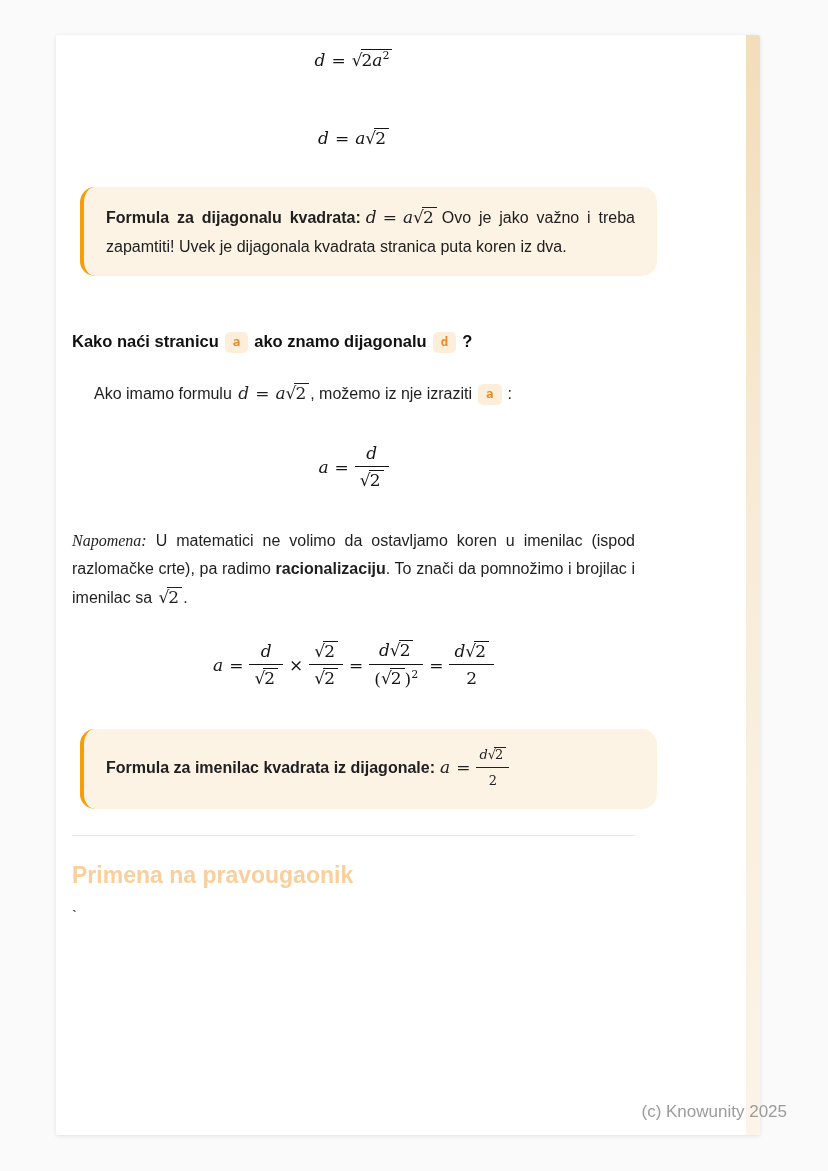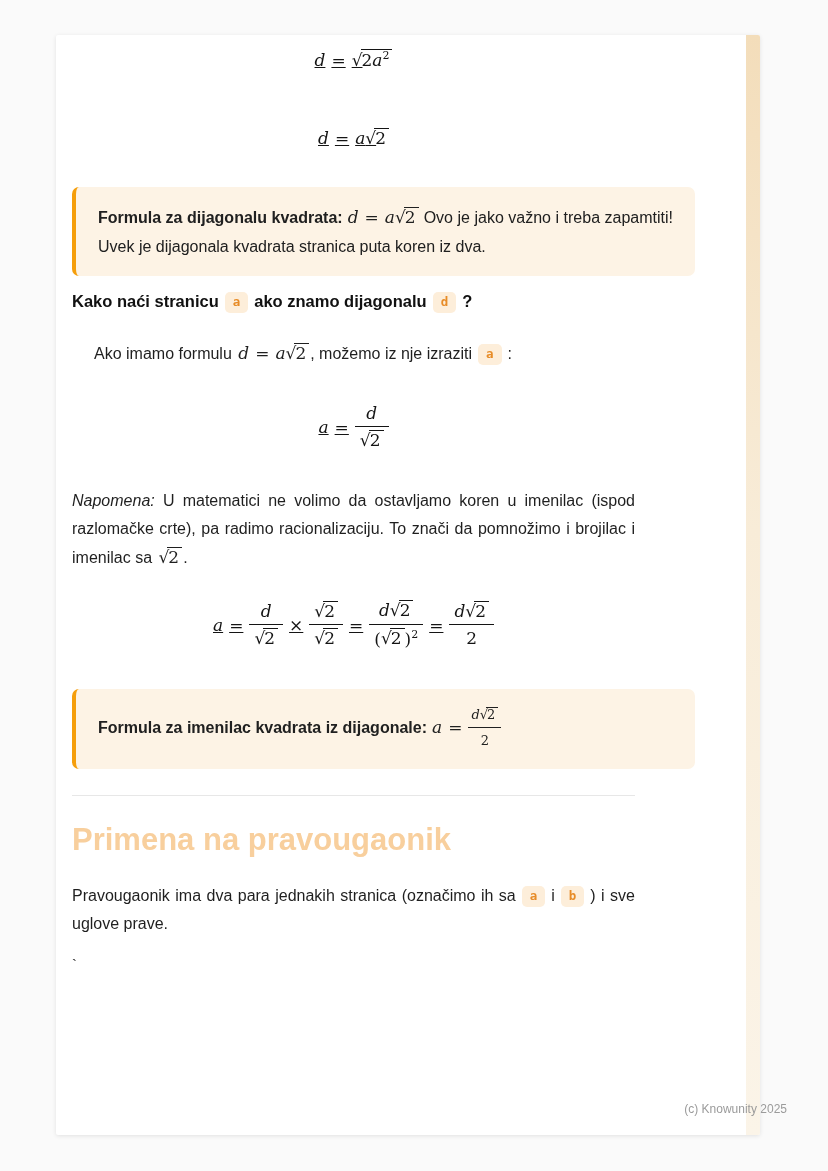--- a/index.html
+++ b/index.html
@@ -37,21 +37,20 @@
     width: 579px;
     padding: 14px 0 0 16px;
   }
   
   .formula {
     width: 563px;
     text-align: center;
     font-family: "DejaVu Serif", serif;
     font-size: 17px;
     color: #141414;
-    text-decoration: underline;
   }
   .mvar { font-style: italic; }
   .mop { margin: 0 6px; }
   .sqrt { white-space: nowrap; }
   .sqrt .rad { font-style: normal; }
   .sqrt .vinc {
     display: inline-block;
     border-top: 1.2px solid currentColor;
     padding: 0 3px 0 1px;
     margin-left: -2px;
@@ -69,61 +68,62 @@
   .frac .den { display: block; border-top: 1.2px solid currentColor; padding: 3px 5px 0; }
   .imath { font-family: "DejaVu Serif", serif; font-size: 17px; margin: 0 5px; white-space: nowrap; }
   .imath.tight { margin: 0 1px 0 2px; }
   .frac.small { font-size: 13px; top: -1px; }
   .frac.small .num { padding: 0 3px 1px; }
   .frac.small .den { padding: 1px 3px 0; }
   
   .f2 { margin-top: 58px; }
   .callout {
     margin-top: 38px;
-    width: 623px;
+    width: 577px;
     background: #fdf3e5;
     border-left: 4px solid #f59e0b;
-    border-radius: 7px;
+    border-radius: 15px;
     padding: 15px 22px;
     font-size: 16px;
     line-height: 1.8;
     text-align: justify;
     color: #202020;
+    margin-left: 8px;
   }
   .callout .c-title { font-weight: 700; }
   .callout2 { margin-top: 38px; text-align: left; }
   .h1 {
-    margin-top: 16px;
+    margin-top: 56px;
     width: 563px;
     font-size: 16.5px;
     font-weight: 700;
     color: #111111;
   }
   .para {
     width: 563px;
     font-size: 16px;
     line-height: 1.75;
     color: #1f1f1f;
   }
   .p1 { margin-top: 26px; margin-left: 22px; }
   .f3 { margin-top: 36px; }
   .note { margin-top: 34px; text-align: justify; }
-  .note .lead { font-style: italic; }
-  .note .strong { font-weight: 400; }
+  .note .lead { font-style: italic; font-family: Liberation Serif, serif; }
+  .note .strong { font-weight: 700; }
   .f4 { margin-top: 30px; }
   .divider {
     margin-top: 26px;
     width: 563px;
     border: none;
     border-top: 1px solid #e7e7e7;
   }
   .h2 {
     margin-top: 26px;
     width: 563px;
-    font-size: 31px;
+    font-size: 23px;
     font-weight: 700;
     color: #f8cf9d;
   }
   .p2 { margin-top: 24px; text-align: justify; }
   .stray { margin-top: 18px; font-size: 15px; color: #222; }
   
   .code {
     display: inline-block;
     background: #fdeeda;
     color: #e78c28;
@@ -133,21 +133,21 @@
     line-height: 1.35;
     padding: 2px 8px;
     border-radius: 5px;
     margin: 0 6px;
     vertical-align: 1px;
   }
   .footer {
     position: absolute;
     top: 1102px;
     right: 41px;
-    font-size: 12px;
+    font-size: 17px;
     color: #9b9b9b;
     z-index: 3;
   }
 </style>
 </head>
 <body>
 
 <div class="canvas">
   <div class="page">
     <div class="edge-strip"></div>
@@ -187,23 +187,20 @@
       </div>
 
       <div class="callout callout2">
         <span class="c-title">Formula za imenilac kvadrata iz dijagonale:</span><span class="imath"><span class="mvar">a</span><span class="mop">=</span><span class="frac small"><span class="num"><span class="mvar">d</span><span class="sqrt"><span class="rad">√</span><span class="vinc">2</span></span></span><span class="den"><span>2</span></span></span></span>
       </div>
 
       <hr class="divider">
 
       <div class="h2">Primena na pravougaonik</div>
 
-      <div class="para p2">
-        <span>Pravougaonik ima dva para jednakih stranica (označimo ih sa</span><span class="code">a</span><span>i</span><span class="code">b</span><span>) i sve uglove prave.</span>
-      </div>
 
       <div class="stray">`</div>
 
     </div>
   </div>
 
   <div class="footer">(c) Knowunity 2025</div>
 </div>
 
 </body></html>

